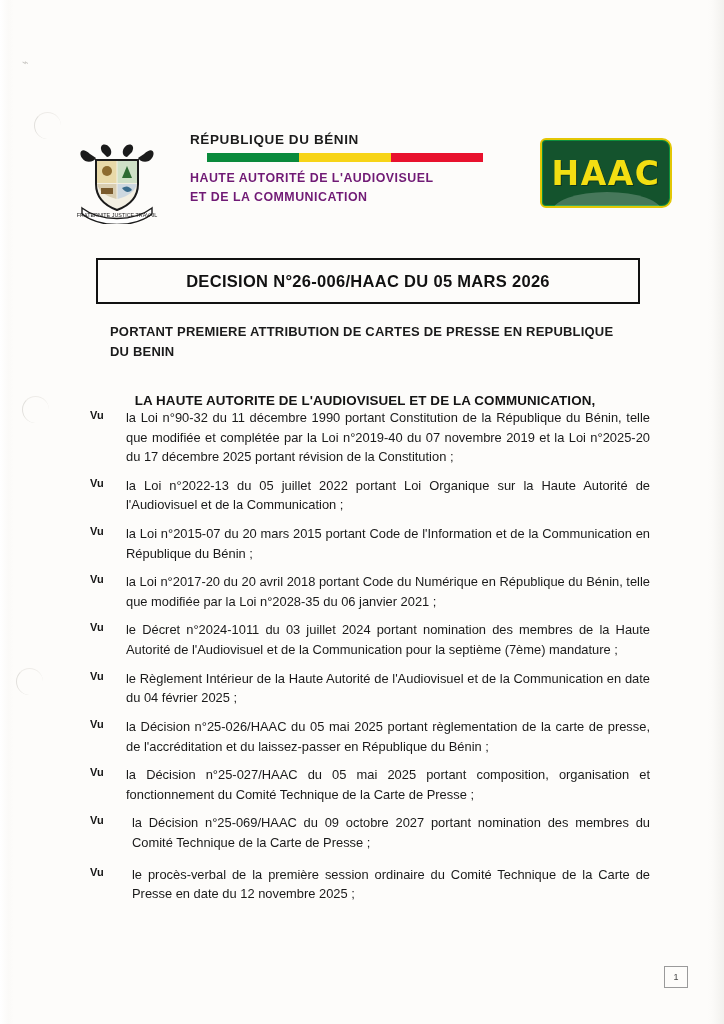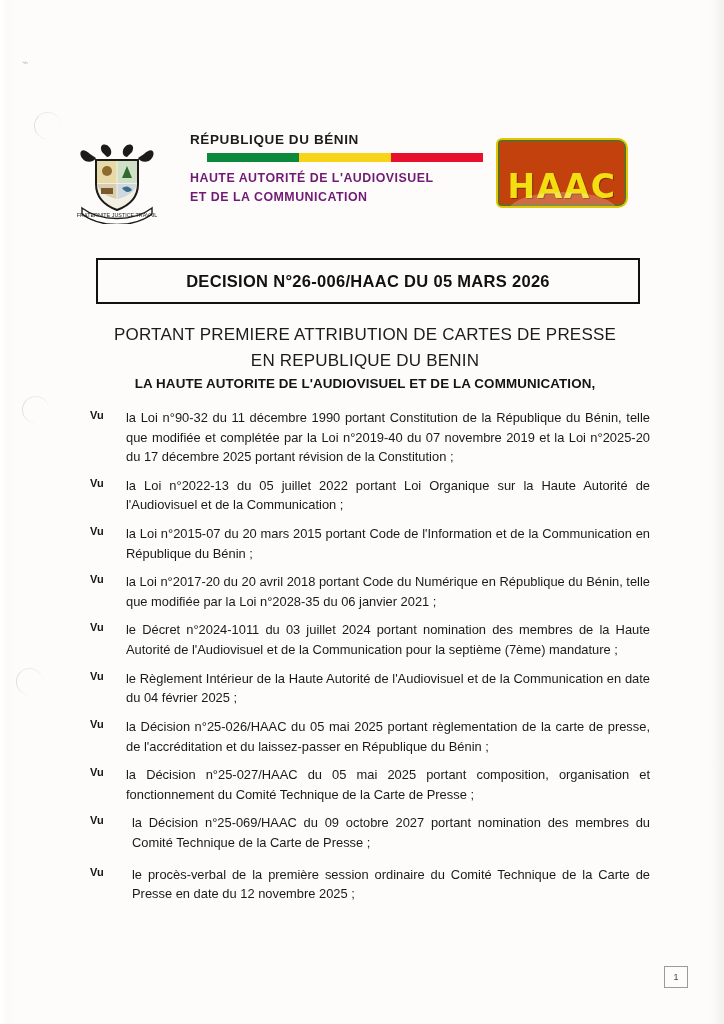--- a/index.html
+++ b/index.html
@@ -83,30 +83,30 @@
   .flag .red { flex: 1; background: #e8112d; }
   .haac-title {
     font-size: 12.4px;
     font-weight: bold;
     letter-spacing: .5px;
     line-height: 1.5;
     color: #701a75;
   }
   .haac-logo {
     position: absolute;
-    left: 496px;
+    left: 540px;
     top: 12px;
     width: 128px;
     height: 66px;
-    background: #c2410c;
+    background: #14532d;
     border: 2px solid #e3c705;
     border-radius: 6px 10px 10px 6px;
     box-shadow: 0 0 0 1px #0b8f3e inset;
     display: flex;
-    align-items: flex-end;
+    align-items: center;
     justify-content: center;
     overflow: hidden;
   }
   .haac-logo .txt {
     color: #f3de12;
     font-size: 33px;
     font-weight: bold;
     letter-spacing: 1.5px;
     font-family: "DejaVu Sans", sans-serif;
     text-shadow: 1px 1px 0 #00000055;
@@ -138,31 +138,31 @@
     letter-spacing: .3px;
     color: #111;
   }
 
   
   .object {
     position: absolute;
     left: 110px;
     top: 322px;
     width: 510px;
-    text-align: center;
-    font-size: 17px;
-    font-weight: normal;
+    text-align: left;
+    font-size: 13px;
+    font-weight: bold;
     line-height: 1.55;
     color: #1b1b1b;
     letter-spacing: .2px;
   }
   .authority-line {
     position: absolute;
     left: 90px;
-    top: 376px;
+    top: 393px;
     width: 550px;
     text-align: center;
     font-size: 13.4px;
     font-weight: bold;
     color: #141414;
     letter-spacing: .1px;
   }
 
   
   .vu-list {

